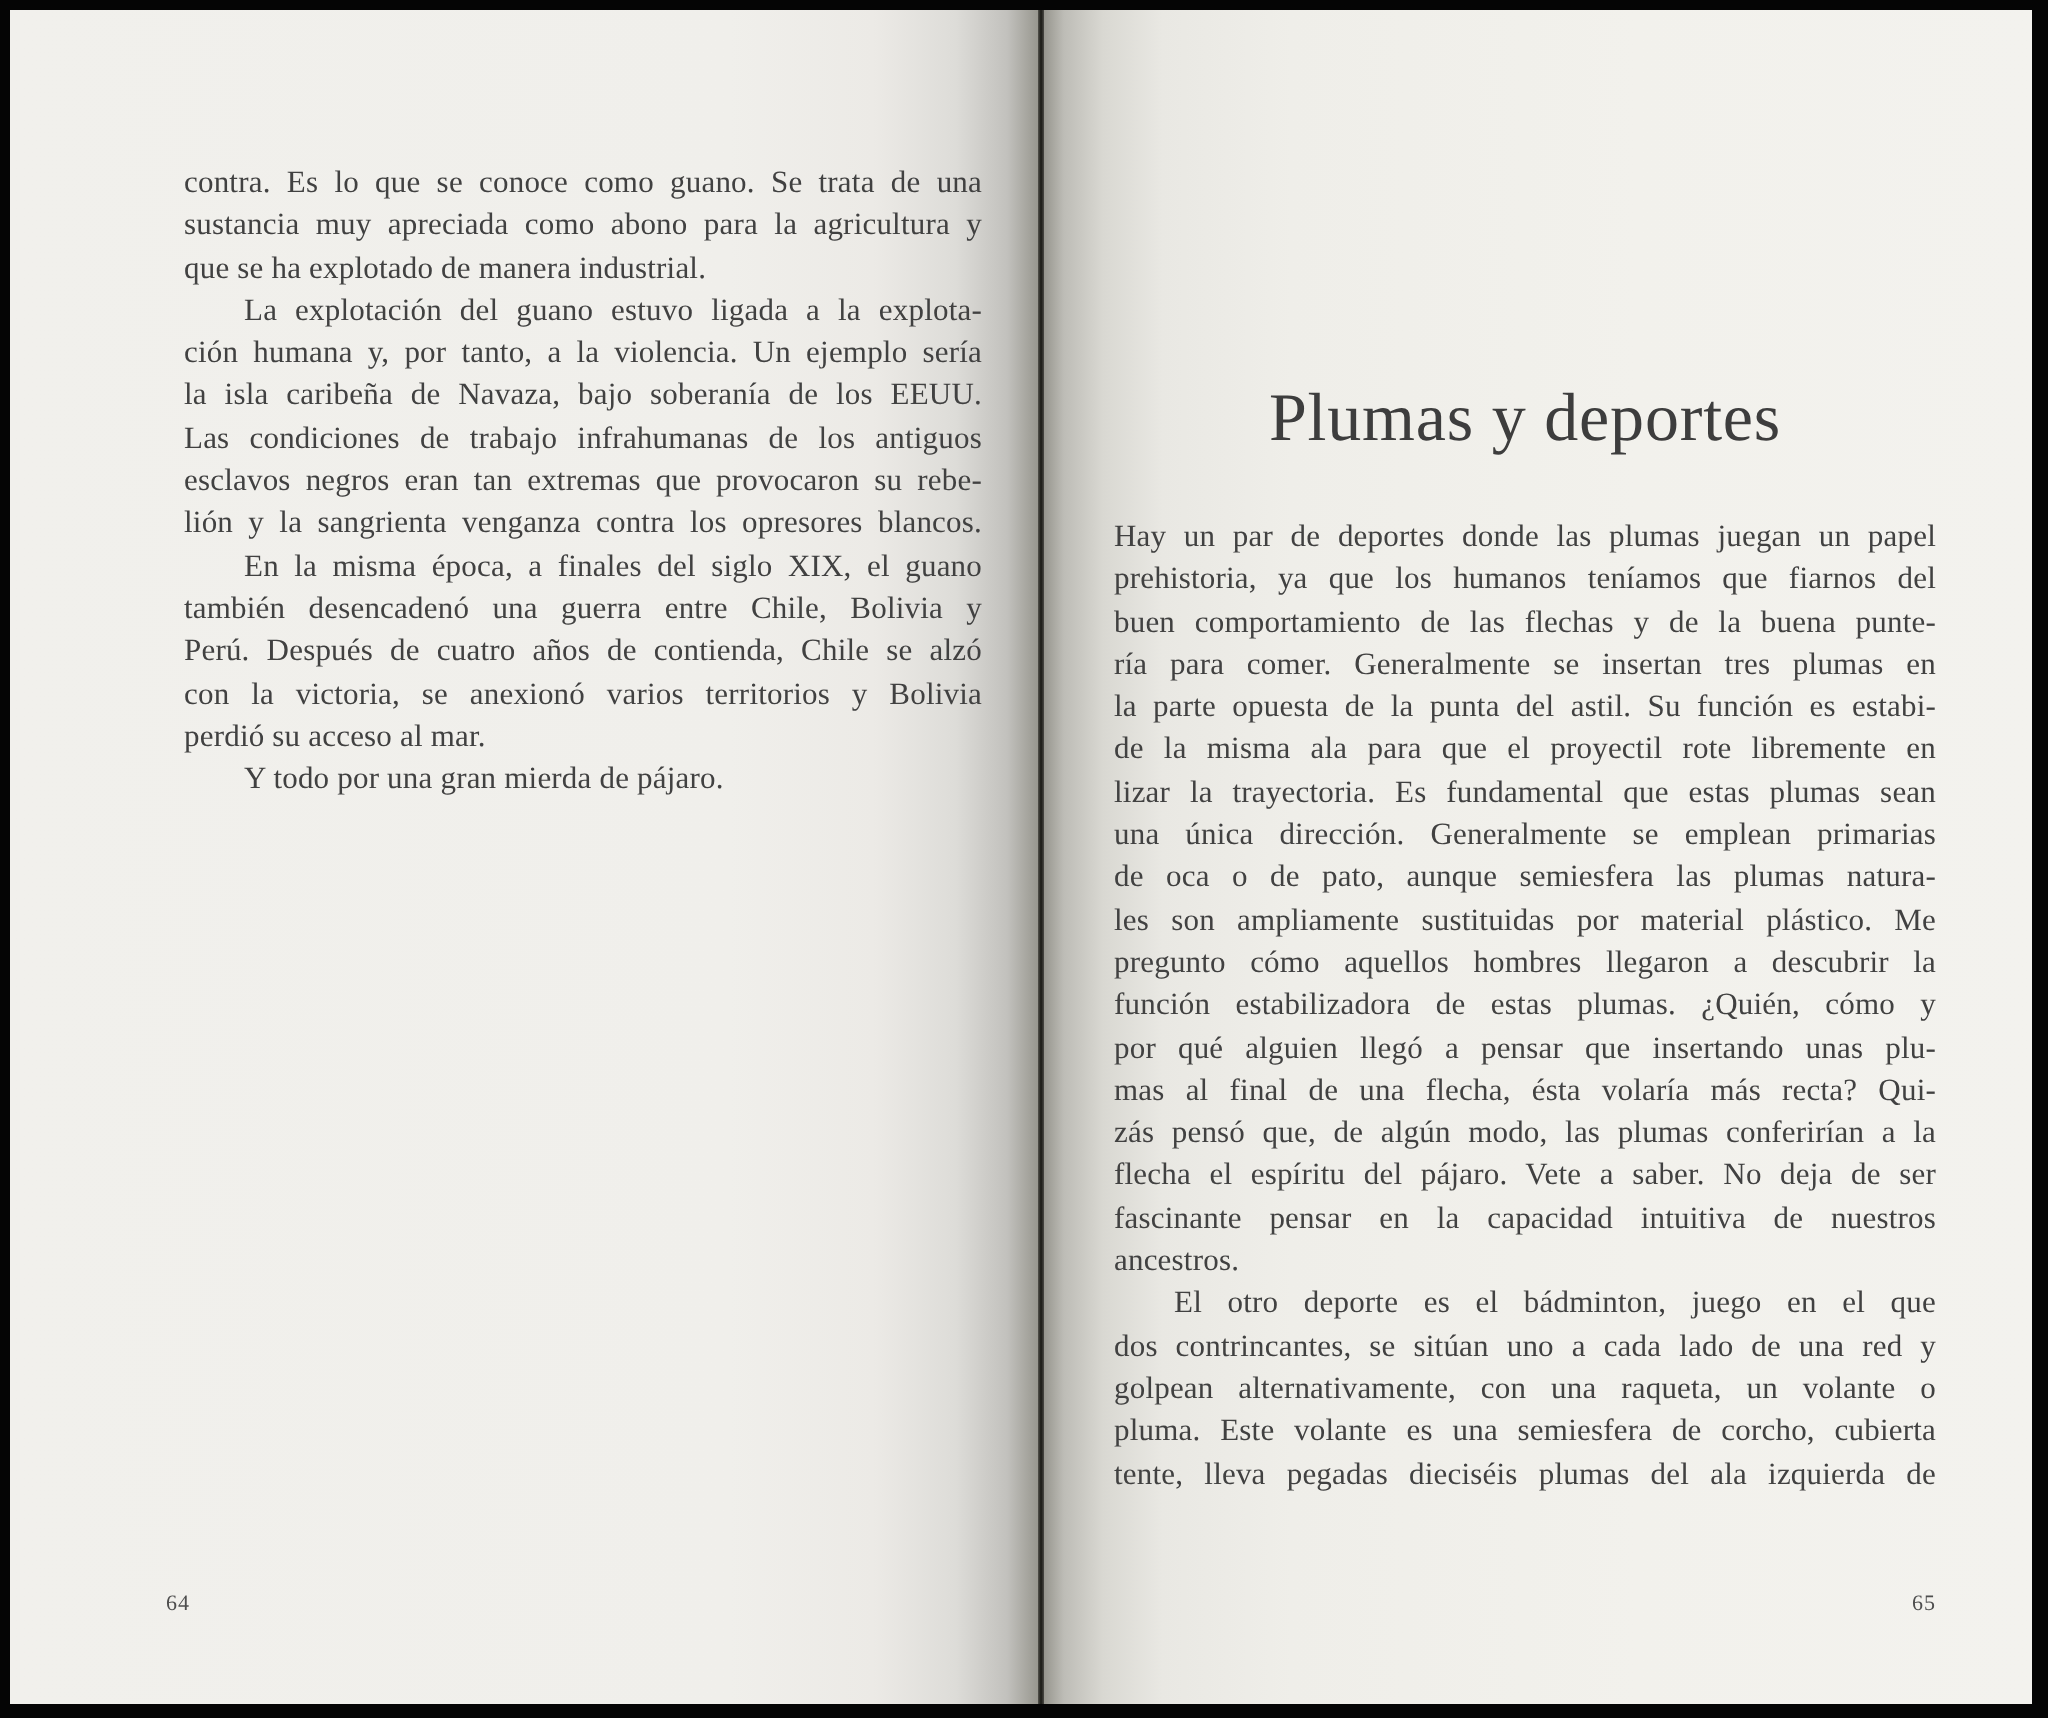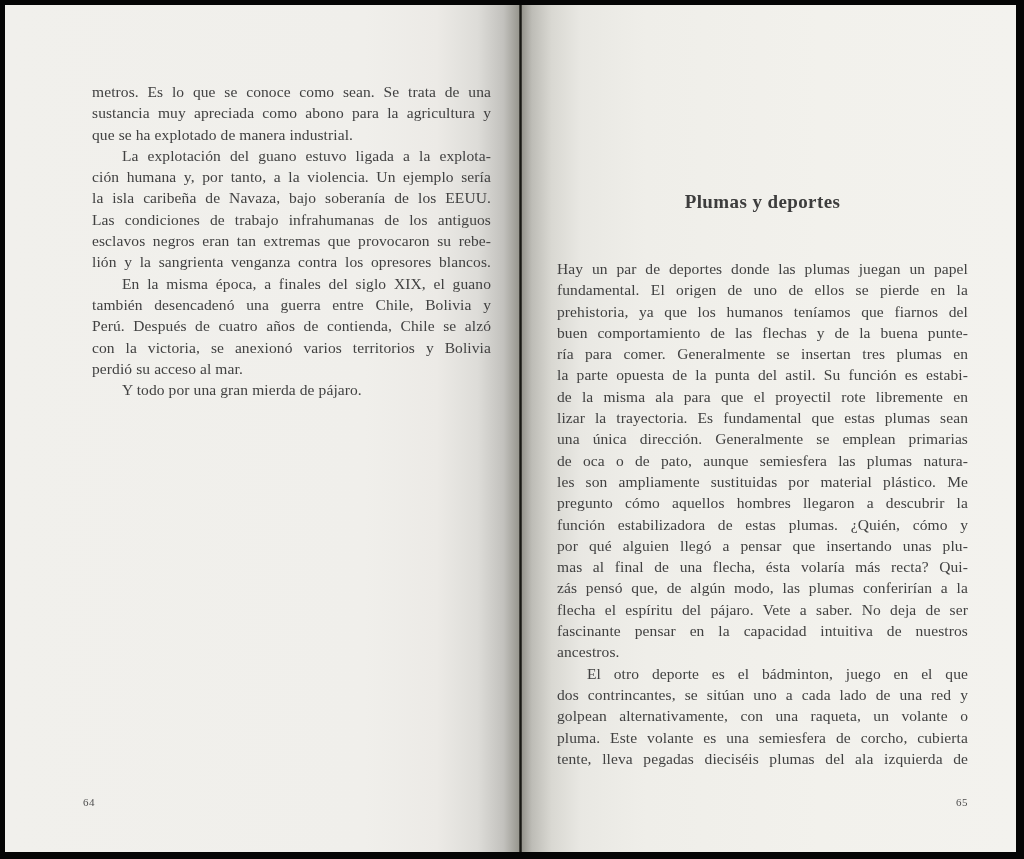--- a/index.html
+++ b/index.html
@@ -41,41 +41,41 @@
     letter-spacing:0.1px;
   }
   .left-text  { left:87px; top:76px;  width:399px; }
   .right-text { left:35px; top:253px; width:411px; }
   .line { text-align:justify; text-align-last:justify; }
   .para:not(.continued) .line.last { text-align-last:left; }
   .para.indent .line:first-child { text-indent:30px; }
   .chapter-title {
     position:absolute; left:35px; top:186px; width:411px;
     text-align:center;
-    font-size:19px; font-weight:bold;
+    font-size:34px; font-weight:normal;
     letter-spacing:0.4px;
     color:#3d3d3d;
   }
   .pagenum {
     position:absolute;
     font-size:11px; color:#4e4e4e; letter-spacing:0.5px;
   }
   .pagenum-left  { left:78px; top:791px; }
   .pagenum-right { left:35px; top:791px; width:411px; text-align:right; }
 </style>
 </head>
 <body>
 
 <div class="frame">
   <div class="scan">
 
     <div class="page page-left">
       <div class="textcol left-text">
         <div class="para no-indent">
-            <div class="line">metros. Es lo que se conoce como sean. Se trata de una</div>
+            <div class="line">contra. Es lo que se conoce como guano. Se trata de una</div>
             <div class="line">sustancia muy apreciada como abono para la agricultura y</div>
             <div class="line last">que se ha explotado de manera industrial.</div>
           </div>
         <div class="para indent">
             <div class="line">La explotación del guano estuvo ligada a la explota-</div>
             <div class="line">ción humana y, por tanto, a la violencia. Un ejemplo sería</div>
             <div class="line">la isla caribeña de Navaza, bajo soberanía de los EEUU.</div>
             <div class="line">Las condiciones de trabajo infrahumanas de los antiguos</div>
             <div class="line">esclavos negros eran tan extremas que provocaron su rebe-</div>
             <div class="line">lión y la sangrienta venganza contra los opresores blancos.</div>
@@ -94,21 +94,20 @@
       <div class="pagenum pagenum-left">64</div>
     </div>
 
     <div class="gutter"></div>
 
     <div class="page page-right">
       <h1 class="chapter-title">Plumas y deportes</h1>
       <div class="textcol right-text">
         <div class="para no-indent">
             <div class="line">Hay un par de deportes donde las plumas juegan un papel</div>
-            <div class="line">fundamental. El origen de uno de ellos se pierde en la</div>
             <div class="line">prehistoria, ya que los humanos teníamos que fiarnos del</div>
             <div class="line">buen comportamiento de las flechas y de la buena punte-</div>
             <div class="line">ría para comer. Generalmente se insertan tres plumas en</div>
             <div class="line">la parte opuesta de la punta del astil. Su función es estabi-</div>
             <div class="line">de la misma ala para que el proyectil rote libremente en</div>
             <div class="line">lizar la trayectoria. Es fundamental que estas plumas sean</div>
             <div class="line">una única dirección. Generalmente se emplean primarias</div>
             <div class="line">de oca o de pato, aunque semiesfera las plumas natura-</div>
             <div class="line">les son ampliamente sustituidas por material plástico. Me</div>
             <div class="line">pregunto cómo aquellos hombres llegaron a descubrir la</div>

